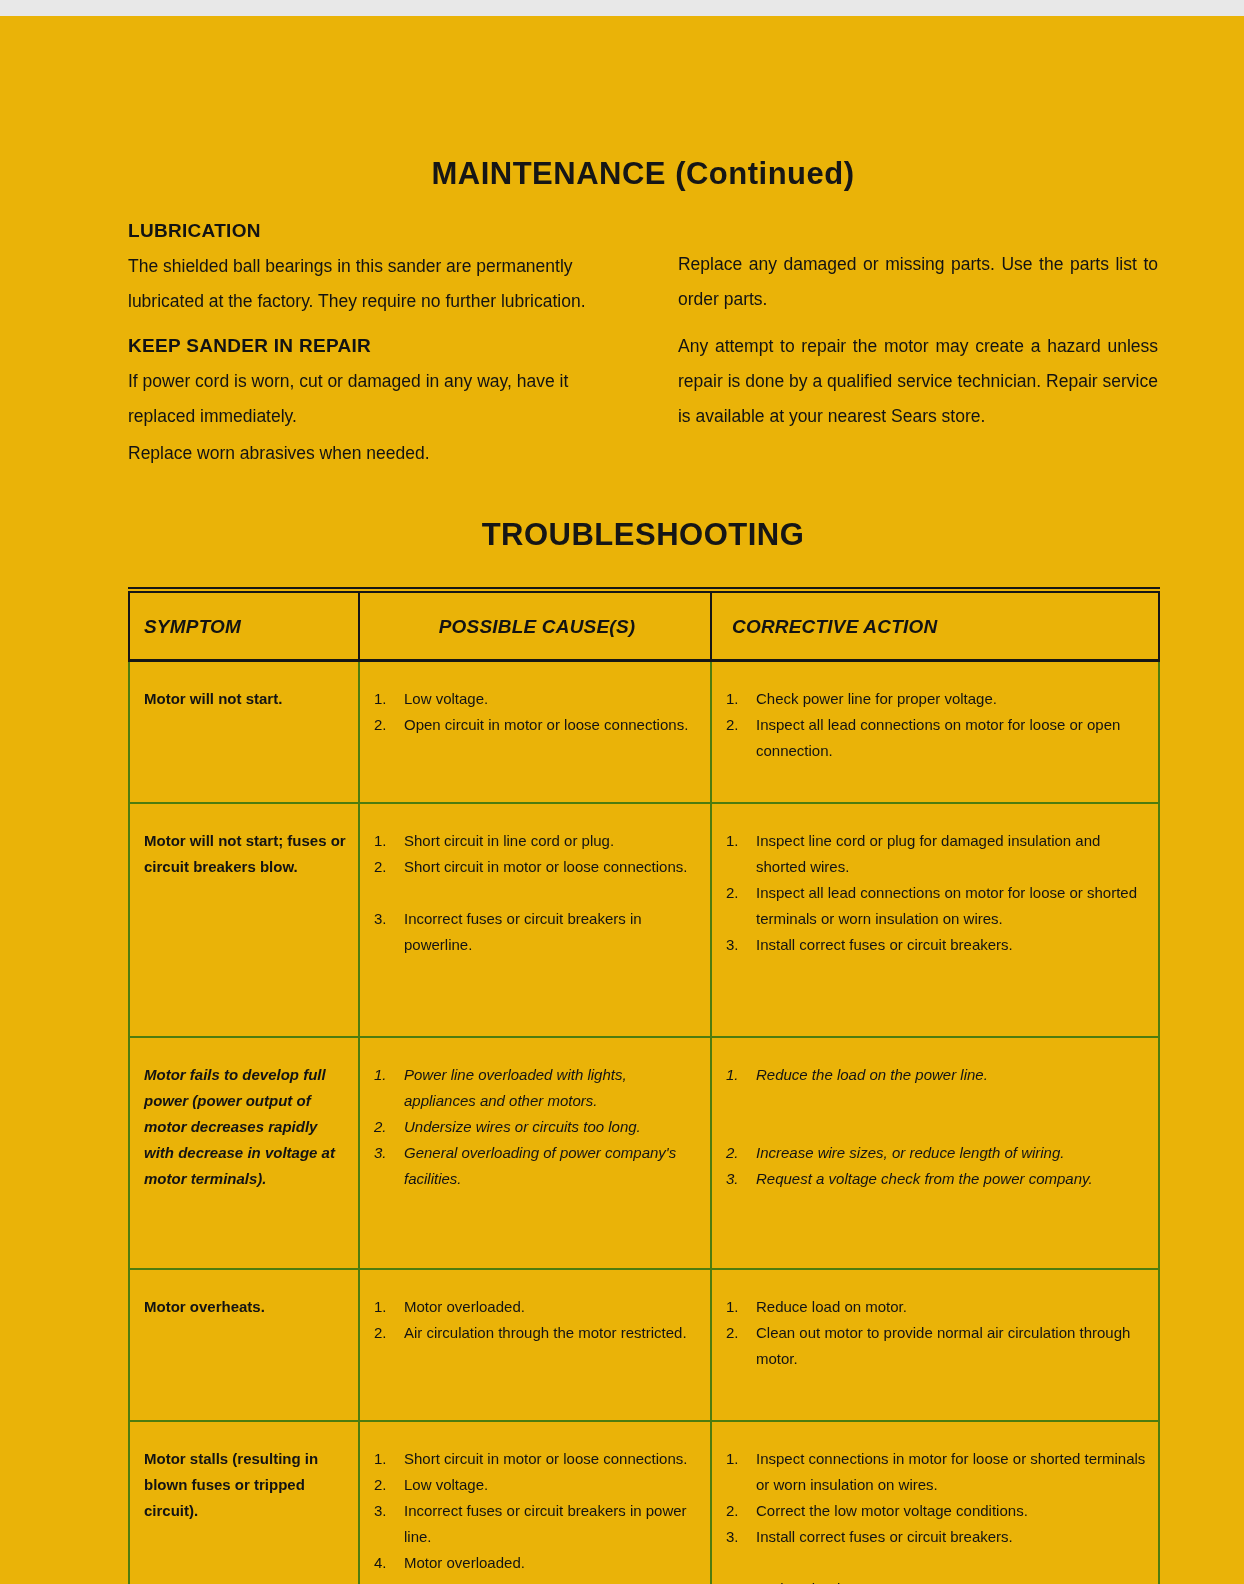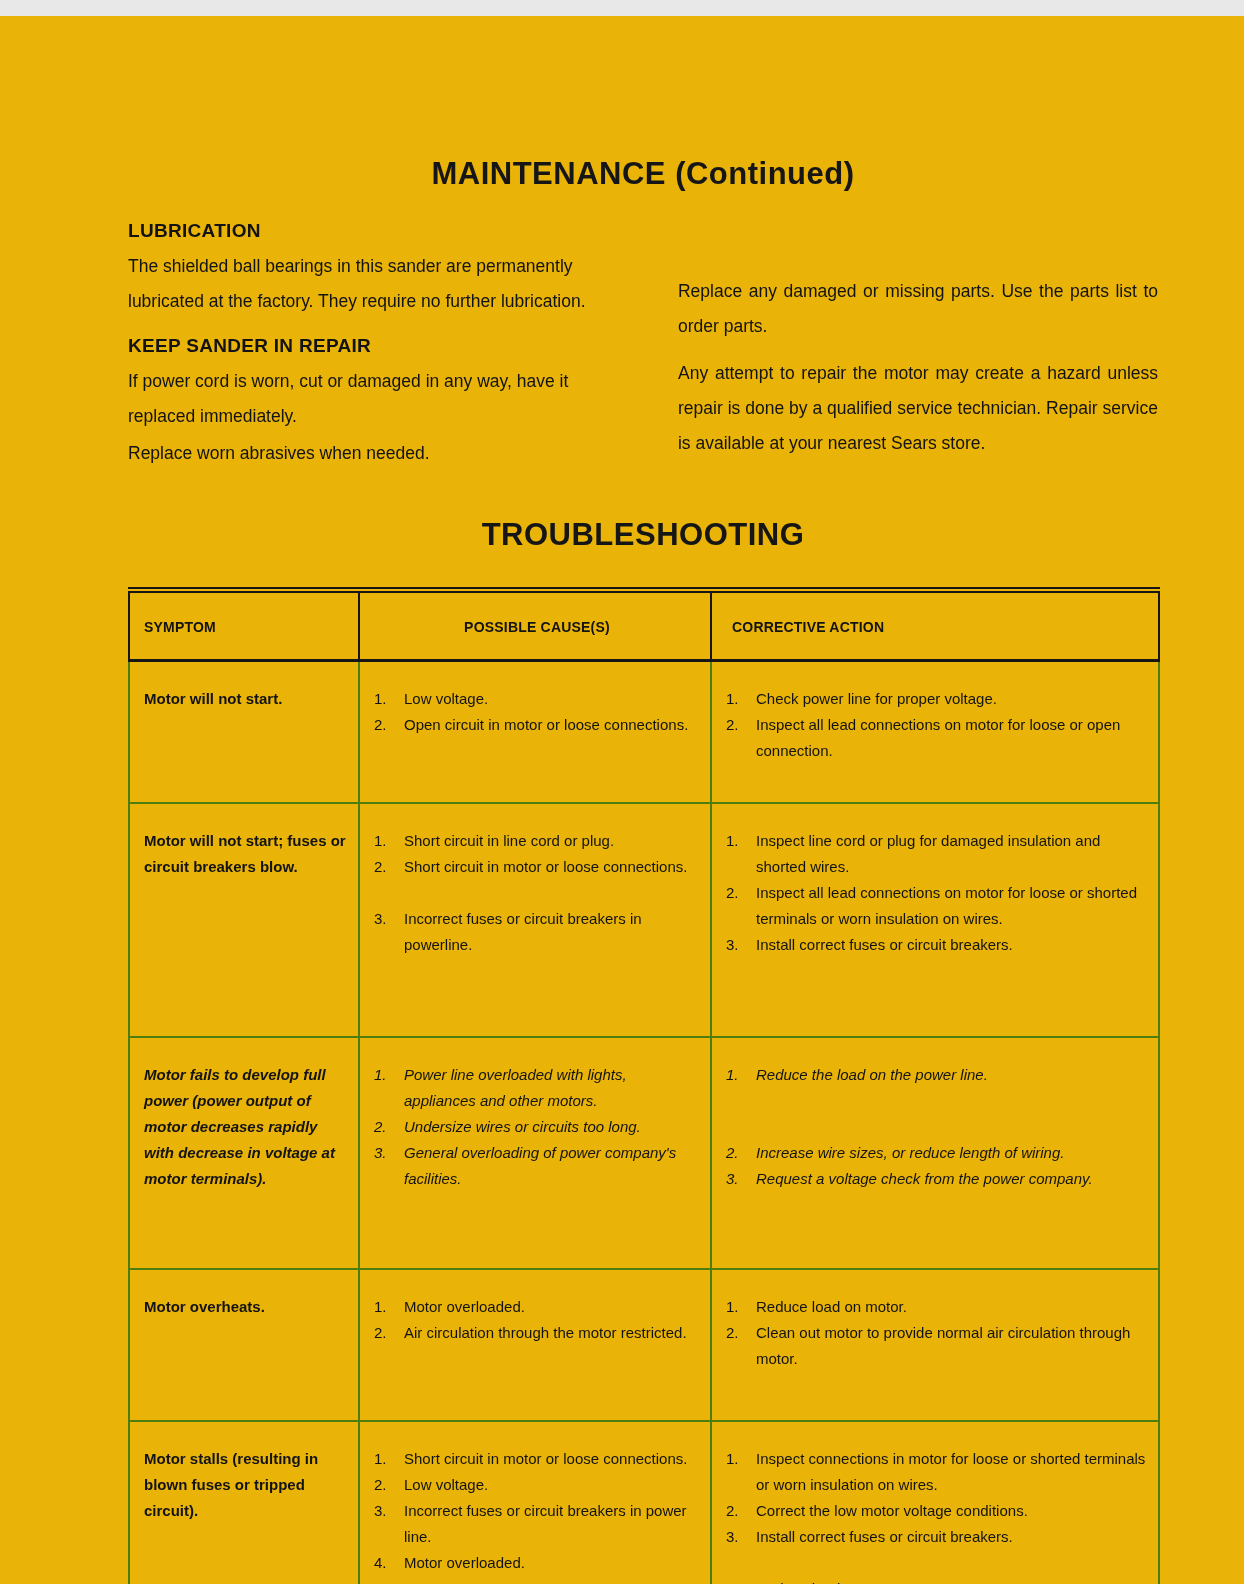--- a/index.html
+++ b/index.html
@@ -12,21 +12,21 @@
     font-family:"Liberation Sans","DejaVu Sans",sans-serif;
     overflow:hidden;
     padding-left:21px;
   }
   .content{width:1030px;margin:0 auto;padding-top:140px;}
   h1.doc-title{
     font-size:31px;font-weight:bold;letter-spacing:.5px;
     text-align:center;margin:0 0 28px 0;color:#161616;
   }
   h1.trouble-title{margin:44px 0 34px 0;}
-  .two-col{display:flex;gap:66px;align-items:flex-end;}
+  .two-col{display:flex;gap:66px;align-items:center;}
   .col-left{width:486px;}
   .col-right{width:482px;}
   h2.sub-heading{font-size:19px;font-weight:bold;margin:0 0 7px 0;letter-spacing:.3px;}
   .col-left .section + .section{margin-top:16px;}
   .body-text{font-size:17.5px;line-height:35px;margin:0;}
   .col-left .body-text{margin-bottom:2px;}
   .col-right .body-text{text-align:justify;margin-bottom:12px;}
 
   table.ts{
     border-collapse:collapse;
@@ -34,24 +34,24 @@
     table-layout:fixed;
     border:2px solid #161616;
     border-top:6px double #161616;
     border-bottom:6px double #161616;
     margin:0;
   }
   table.ts col.c1{width:230px;}
   table.ts col.c2{width:352px;}
   table.ts col.c3{width:448px;}
   table.ts th{
-    font-size:14px;font-weight:bold;text-align:left;
+    font-size:19px;font-weight:bold;text-align:left;
     border:2px solid #161616;border-bottom:3px solid #161616;
     height:56px;vertical-align:middle;
-    padding:6px 10px 4px 14px;letter-spacing:.2px;
+    padding:6px 10px 4px 14px;letter-spacing:.2px;font-style:italic;
   }
   table.ts th:nth-child(2){text-align:center;}
   table.ts th:nth-child(3){padding-left:20px;}
   table.ts td{
     border:2px solid #4d7c0f;
     vertical-align:top;
     font-size:15px;line-height:26px;
     padding:24px 10px 16px 14px;
   }
   td.sym{font-weight:bold;padding-right:14px;}

